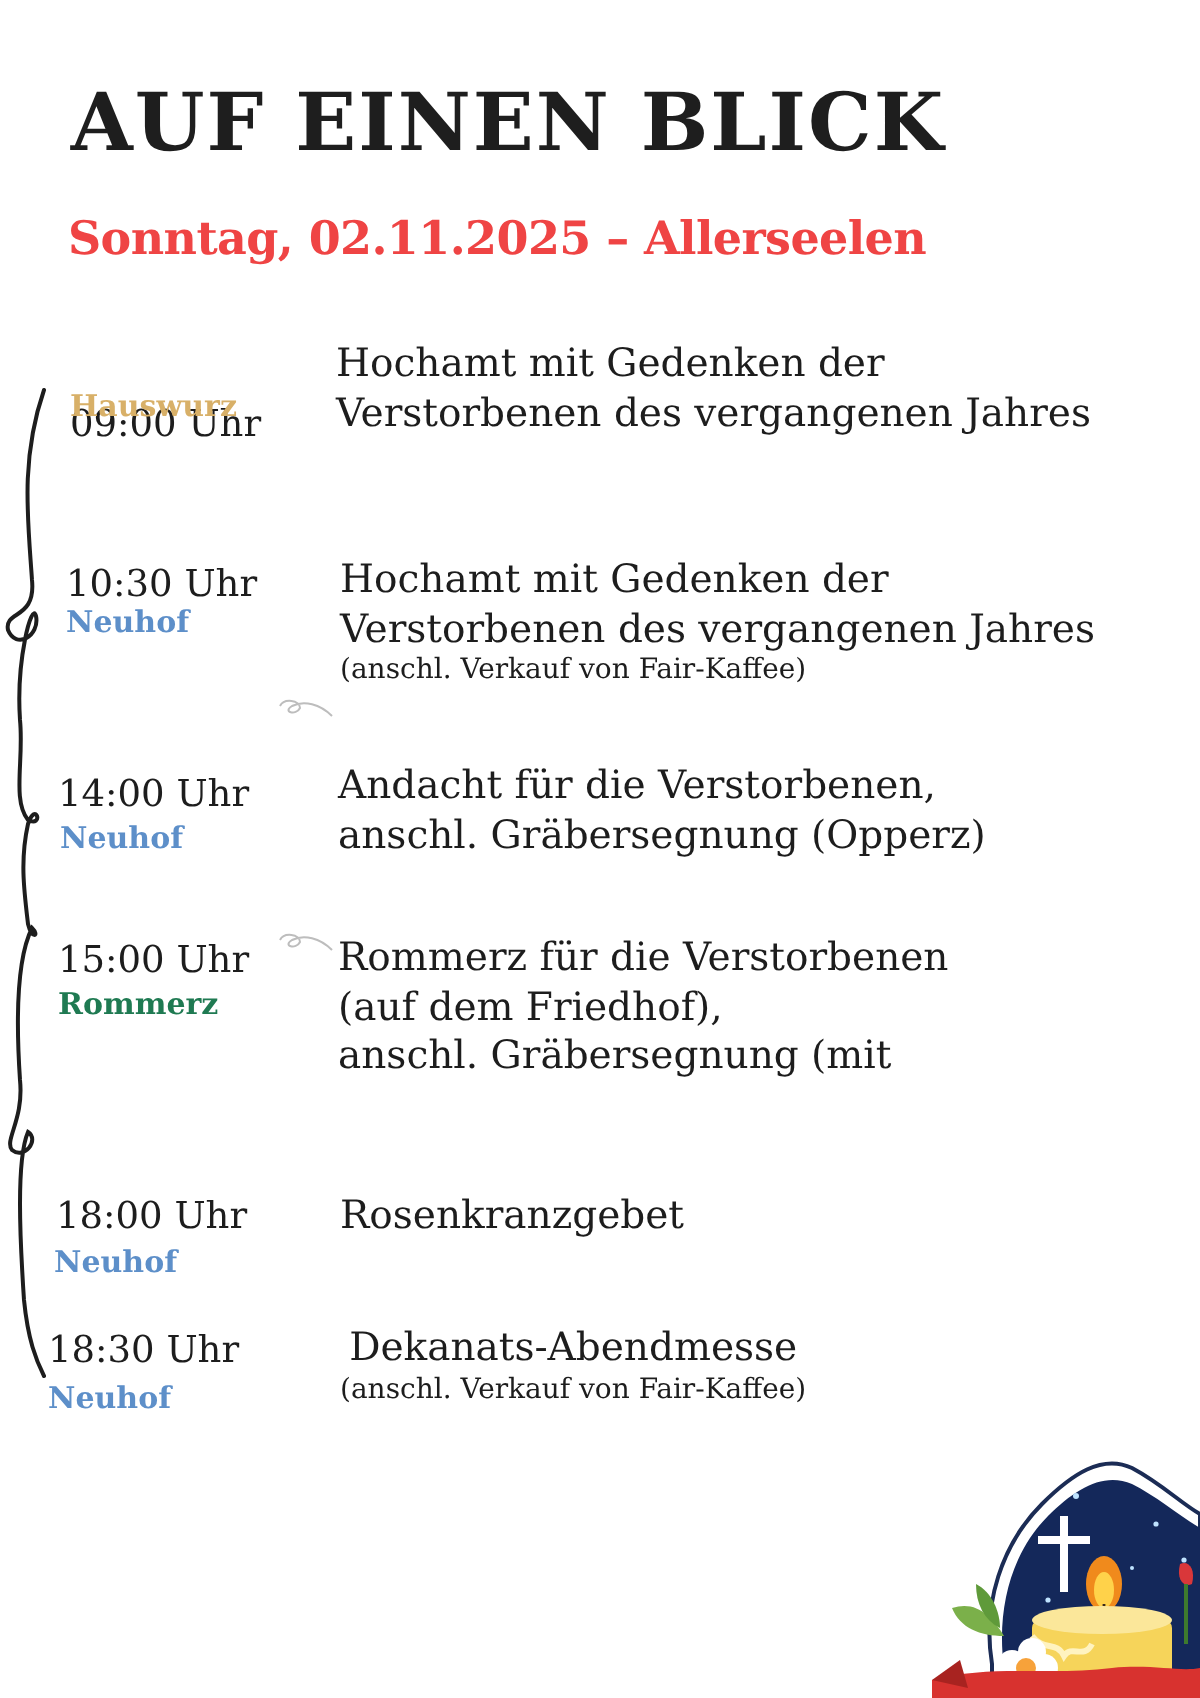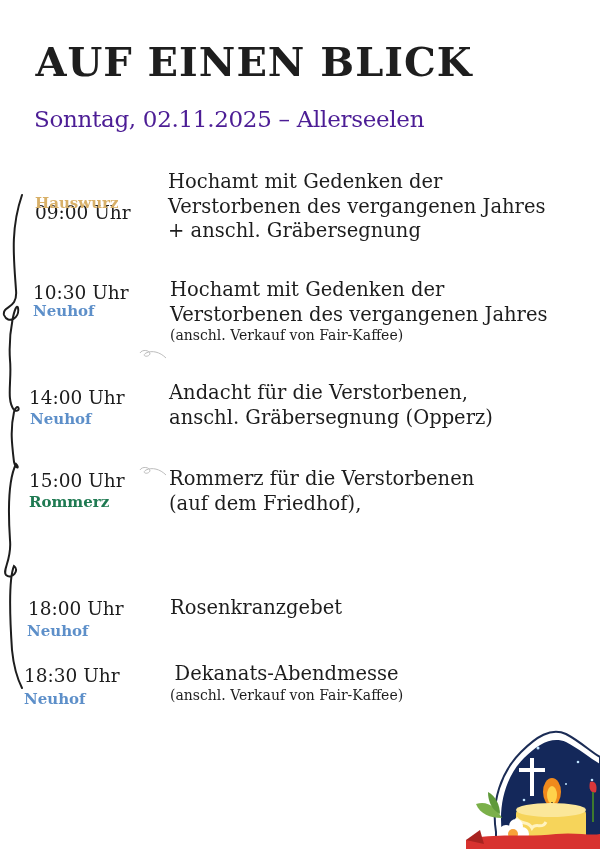--- a/index.html
+++ b/index.html
@@ -6,22 +6,22 @@
   html, body { width: 600px; height: 849px; background: #ffffff; overflow: hidden; }
   body { position: relative; font-family: "DejaVu Serif", "Liberation Serif", serif; color: #1d1d1d; }
 
   .title {
     position: absolute; left: 0; top: 38px; width: 508px; text-align: center;
     font-family: "DejaVu Serif", serif; font-weight: bold; font-size: 40px;
     letter-spacing: 1px; color: #1e1e1e;
   }
   .subtitle {
     position: absolute; left: 34px; top: 106px;
-    font-family: "DejaVu Serif", serif; font-weight: normal; font-size: 23px;
-    color: #4c1d95; letter-spacing: -0.3px;
+    font-family: "DejaVu Serif", serif; font-weight: bold; font-size: 23px;
+    color: #ef4444; letter-spacing: -0.3px;
   }
 
   .event { position: absolute; }
   .time {
     position: absolute; font-family: "DejaVu Serif", serif; font-size: 18.5px;
     color: #1d1d1d; white-space: nowrap;
   }
   .loc {
     position: absolute; font-family: "DejaVu Serif", serif; font-weight: bold;
     font-size: 15px; white-space: nowrap;
@@ -51,21 +51,20 @@
   <path d="M140 353 C 142 349, 150 350, 150 354 C 148 358, 141 356, 146 353 C 152 350, 160 352, 166 358" fill="none" stroke="#bdbdbd" stroke-width="1"></path>
   <path d="M140 470 C 142 466, 150 467, 150 471 C 148 475, 141 473, 146 470 C 152 467, 160 469, 166 475" fill="none" stroke="#bdbdbd" stroke-width="1"></path>
 </svg>
 
 <div class="event">
   <div class="time" style="left:35px;top:174px;margin-top:28px;">09:00 Uhr</div>
   <div class="loc" style="left:35px;top:194px;color:#d8b068;">Hauswurz</div>
   <div class="desc" style="left:168px;top:170px;">
     <div>Hochamt mit Gedenken der</div>
     <div>Verstorbenen des vergangenen Jahres</div>
-    <div>+ anschl. Gräbersegnung</div>
   </div>
 </div>
 
 <div class="event">
   <div class="time" style="left:33px;top:282px;">10:30 Uhr</div>
   <div class="loc" style="left:33px;top:302px;color:#5d8fc9;">Neuhof</div>
   <div class="desc" style="left:170px;top:278px;">
     <div>Hochamt mit Gedenken der</div>
     <div>Verstorbenen des vergangenen Jahres</div>
     <span class="note">(anschl. Verkauf von Fair-Kaffee)</span>
@@ -80,20 +79,21 @@
     <div>anschl. Gräbersegnung (Opperz)</div>
   </div>
 </div>
 
 <div class="event">
   <div class="time" style="left:29px;top:470px;">15:00 Uhr</div>
   <div class="loc" style="left:29px;top:493px;color:#1f7a52;">Rommerz</div>
   <div class="desc" style="left:169px;top:467px;">
     <div>Rommerz für die Verstorbenen</div>
     <div>(auf dem Friedhof),</div>
+    <div>anschl. Gräbersegnung (mit</div>
   </div>
 </div>
 
 <div class="event">
   <div class="time" style="left:28px;top:598px;">18:00 Uhr</div>
   <div class="loc" style="left:27px;top:622px;color:#5d8fc9;">Neuhof</div>
   <div class="desc" style="left:170px;top:596px;">
     <div>Rosenkranzgebet</div>
   </div>
 </div>

